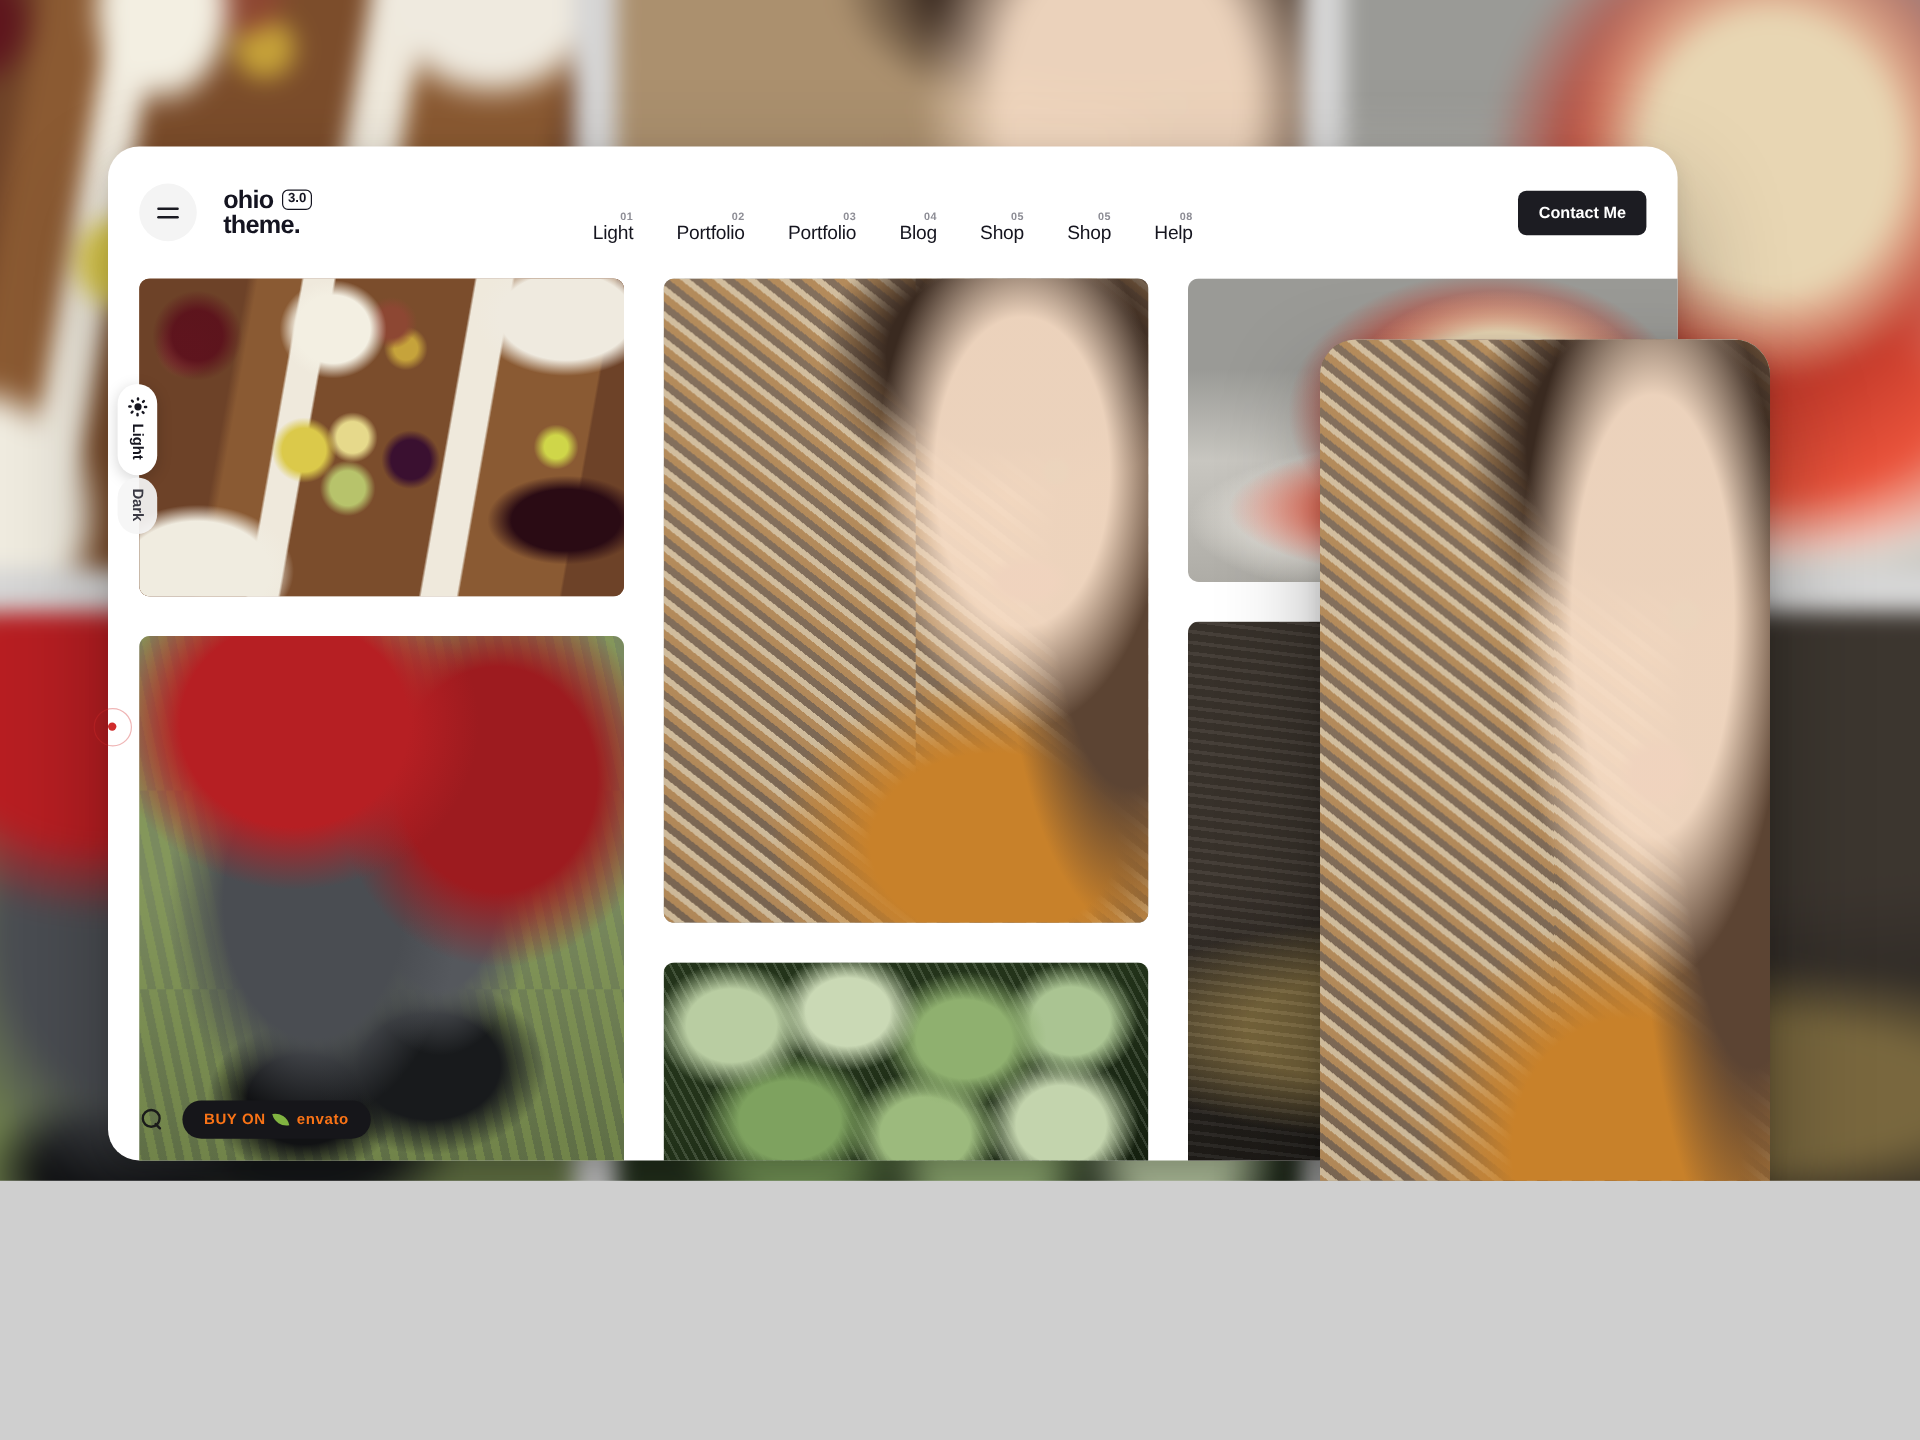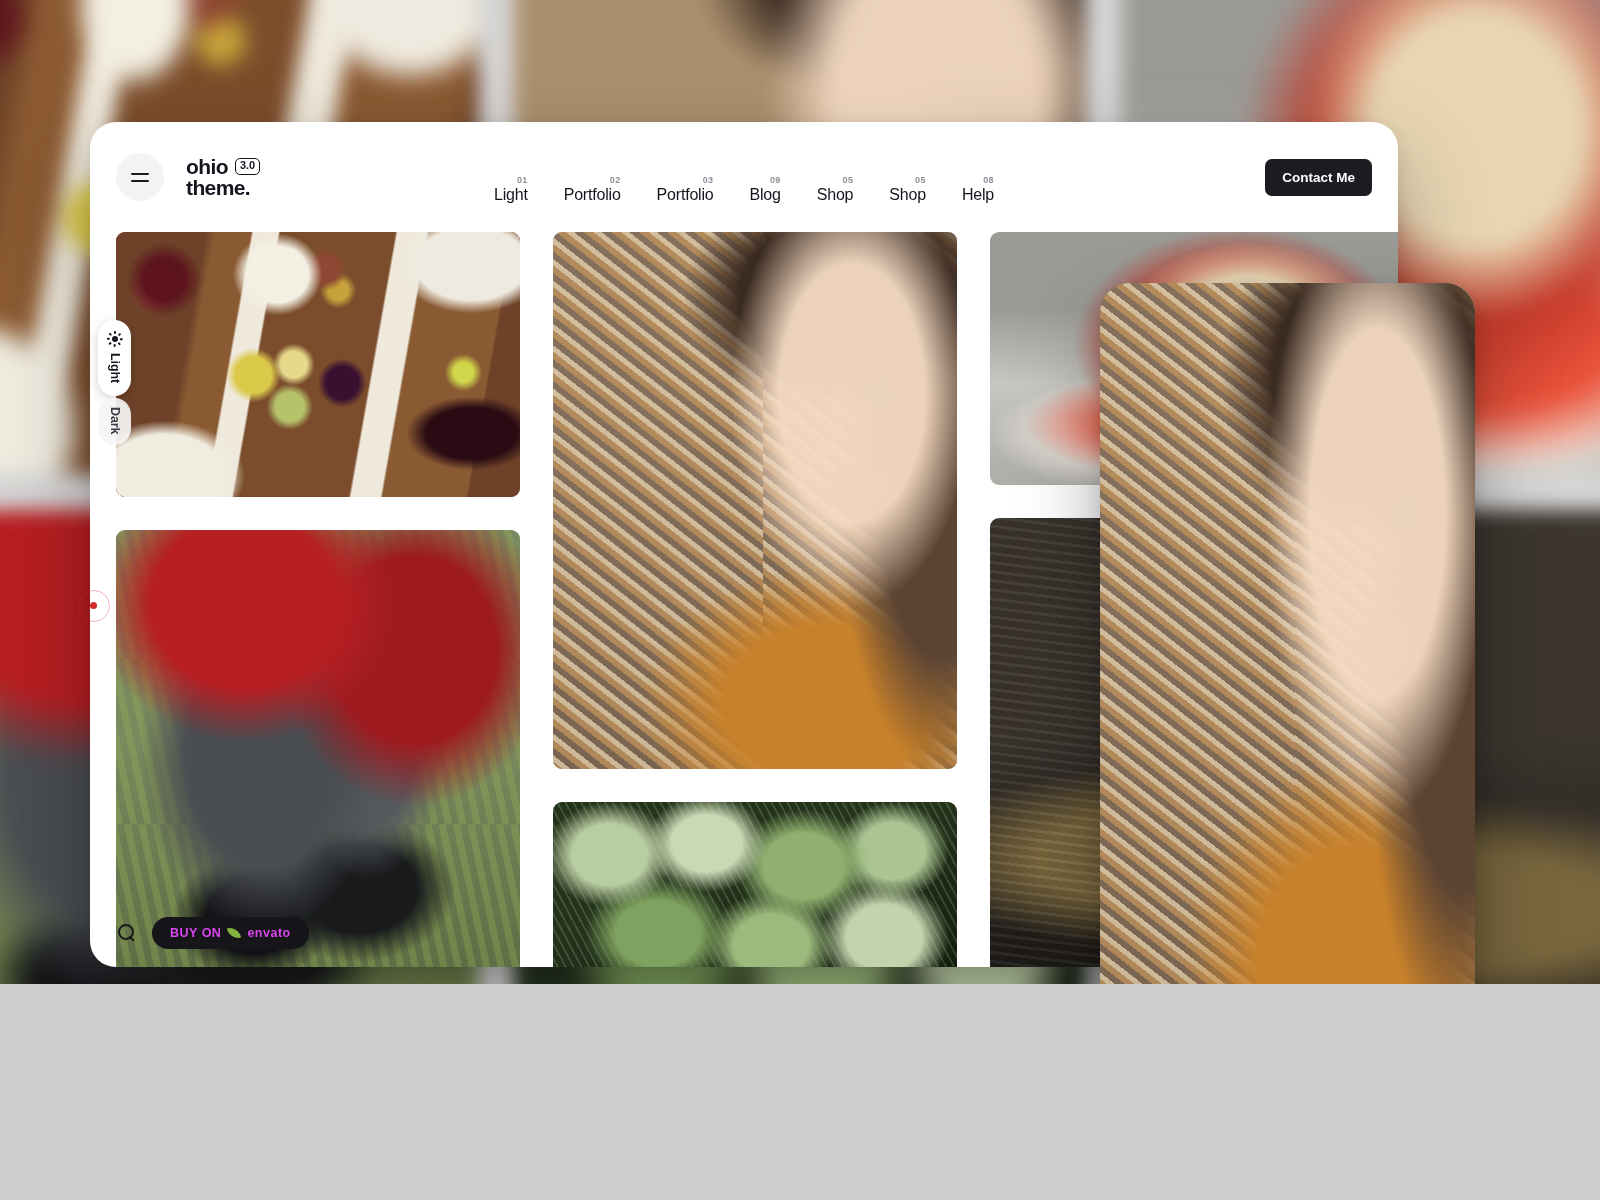--- a/index.html
+++ b/index.html
@@ -235,21 +235,21 @@
   .search-ico::before {
     content:""; position:absolute; left:0; top:0;
     width: 12px; height: 12px; border: 2px solid #1a1a1a; border-radius: 50%;
   }
   .search-ico::after {
     content:""; position:absolute; left: 11px; top: 11px;
     width: 7px; height: 2px; background: #1a1a1a; border-radius: 2px;
     transform: rotate(45deg); transform-origin: left center;
   }
   .buy-badge {
-    background: #16161a; color: #d946ef;
+    background: #16161a; color: #f97316;
     border-radius: 20px; padding: 9px 18px;
     display: flex; align-items: center; gap: 7px;
     font-size: 12.5px; font-weight: 700; letter-spacing: .5px;
     cursor: pointer; white-space: nowrap;
   }
   .leaf {
     width: 12px; height: 12px; flex: none;
     background: #81b441;
     border-radius: 0 100% 0 100%;
     transform: rotate(-12deg);
@@ -340,21 +340,21 @@
         </div>
         <div class="nav-item">
           <span class="nav-num">02</span>
           <span class="nav-label">Portfolio</span>
         </div>
         <div class="nav-item">
           <span class="nav-num">03</span>
           <span class="nav-label">Portfolio</span>
         </div>
         <div class="nav-item">
-          <span class="nav-num">09</span>
+          <span class="nav-num">04</span>
           <span class="nav-label">Blog</span>
         </div>
         <div class="nav-item">
           <span class="nav-num">05</span>
           <span class="nav-label">Shop</span>
         </div>
         <div class="nav-item">
           <span class="nav-num">05</span>
           <span class="nav-label">Shop</span>
         </div>

